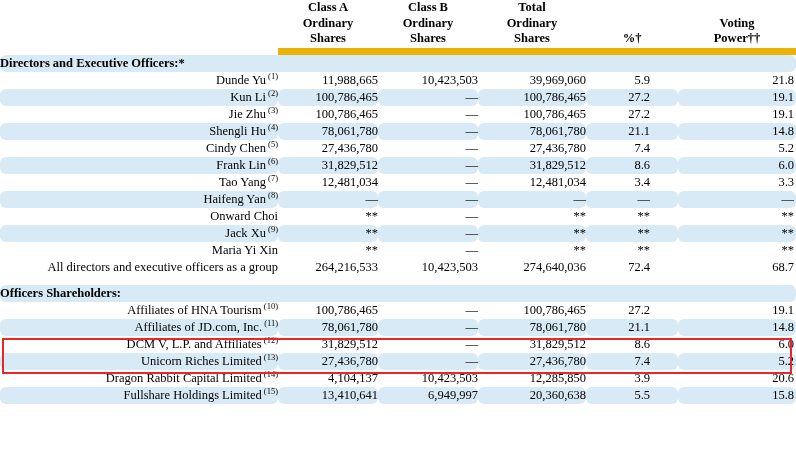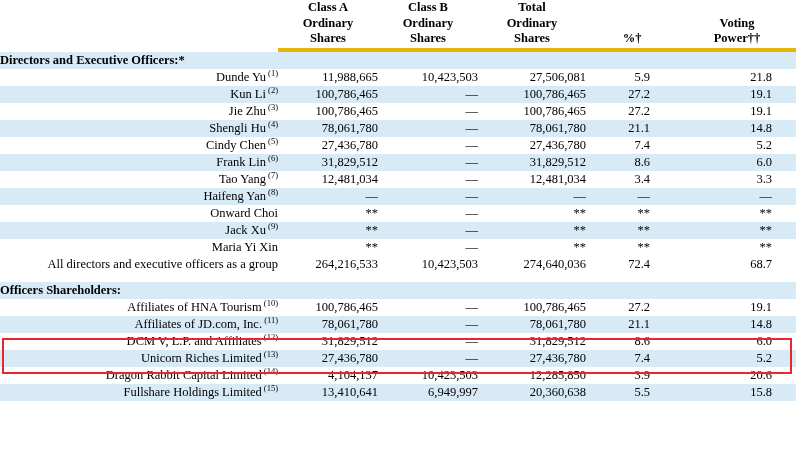--- a/index.html
+++ b/index.html
@@ -42,26 +42,26 @@
     text-align: center;
     font-size: 12.5px;
     line-height: 1.25;
     padding-bottom: 2px;
   }
   thead th .hdr-line {
     display: block;
   }
   thead th .ul {
     display: block;
-    border-bottom: 4px solid #eab308;
+    border-bottom: 7px solid #eab308;
     padding-bottom: 1px;
   }
   thead th.blank { border: none; }
 
-  tbody tr.shade td { background: #d8eaf6; }
+  tbody tr.shade td { background: #d8eaf6; border-radius: 6px; }
   tbody tr.plain td { background: #ffffff; }
 
   tbody td {
     height: 17px;
     line-height: 17px;
     font-size: 12.5px;
     white-space: nowrap;
   }
   td.name {
     text-align: right;
@@ -69,21 +69,21 @@
   }
   td.num {
     text-align: right;
     padding-right: 12px;
   }
   td.num.pct {
     padding-right: 28px;
     margin-top: 29px;
   }
   td.num.vote {
-    padding-right: 24px;
+    padding-right: 2px;
     margin-top: 20px;
   }
   .section-head td {
     font-weight: bold;
     text-align: left;
     padding-left: 4px;
   }
   sup {
     font-size: 8.5px;
     vertical-align: super;
@@ -150,21 +150,21 @@
       </tr>
     </thead>
     <tbody id="tbody">
         <tr class="section-head shade">
           <td colspan="6" class="name">Directors and Executive Officers:*</td>
         </tr>
         <tr class="plain">
           <td class="name">Dunde Yu<sup> (1)</sup></td>
           <td class="num">11,988,665</td>
           <td class="num">10,423,503</td>
-          <td class="num">27,506,081</td>
+          <td class="num">39,969,060</td>
           <td class="num pct">5.9</td>
           <td class="num vote">21.8</td>
         </tr>
         <tr class="shade">
           <td class="name">Kun Li<sup> (2)</sup></td>
           <td class="num">100,786,465</td>
           <td class="num">—</td>
           <td class="num">100,786,465</td>
           <td class="num pct">27.2</td>
           <td class="num vote">19.1</td>

